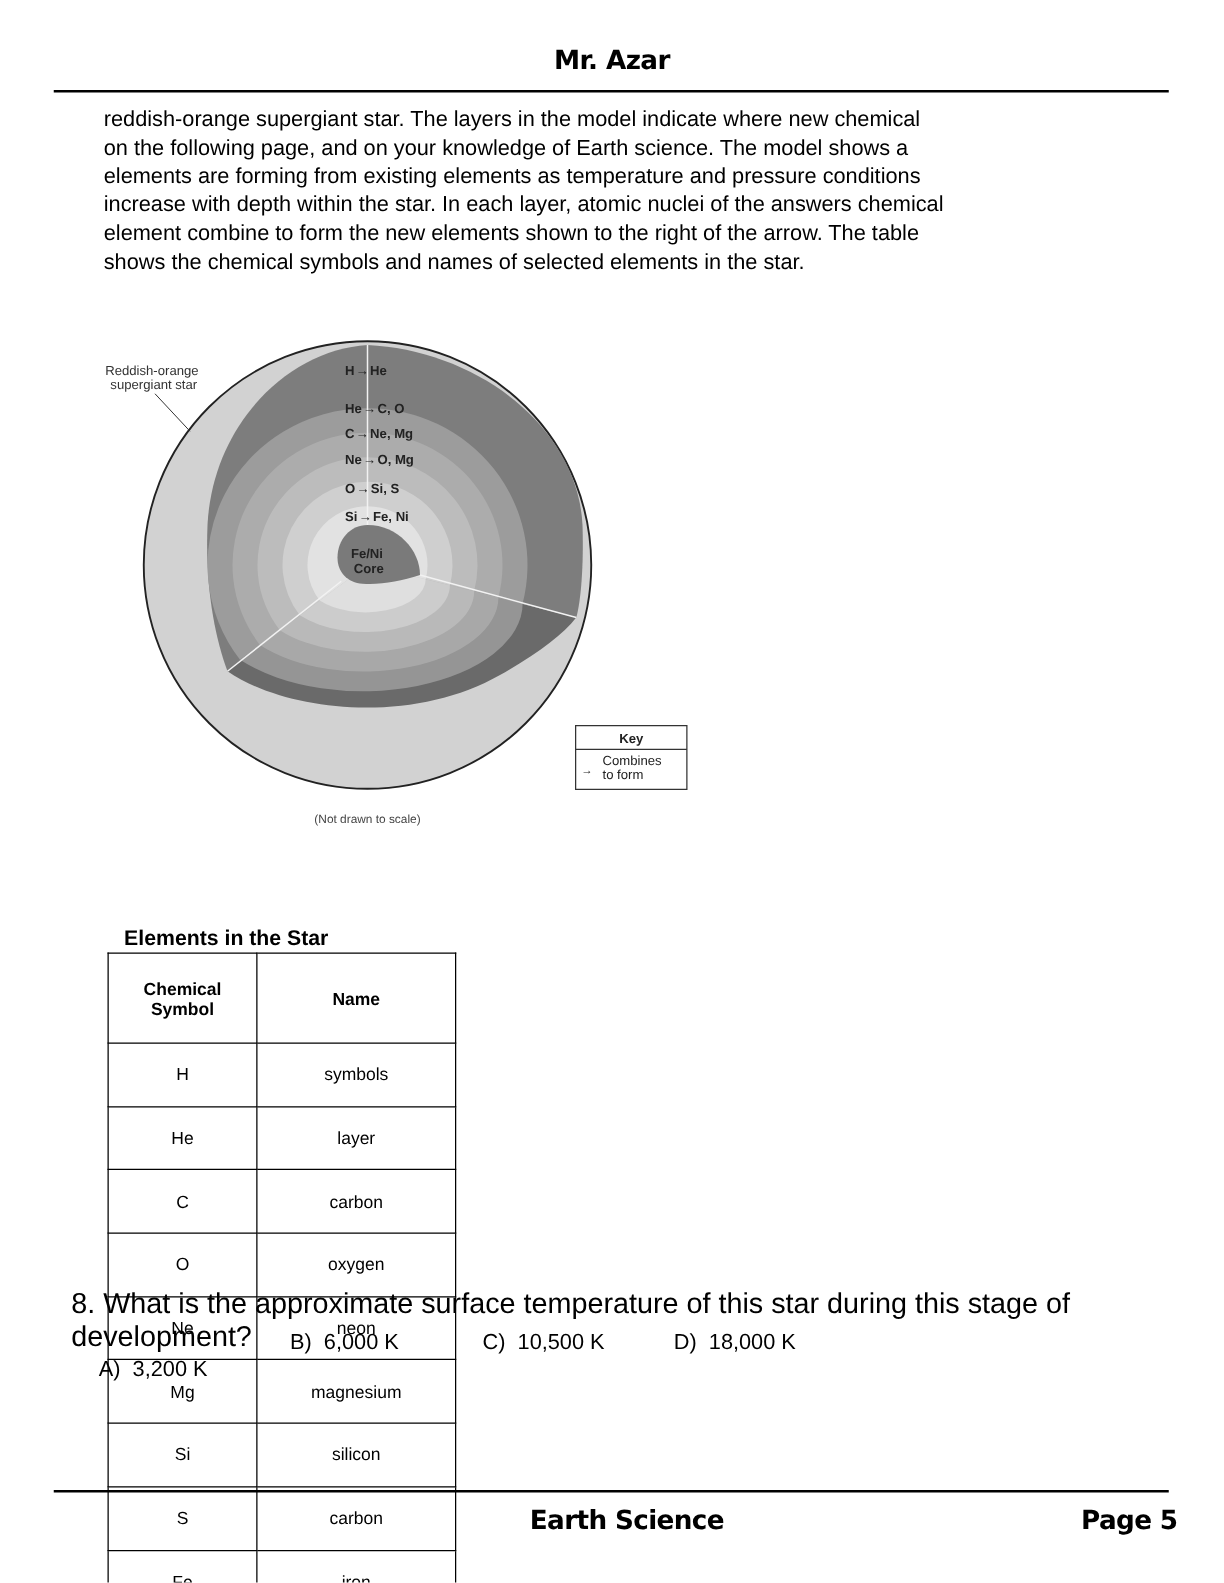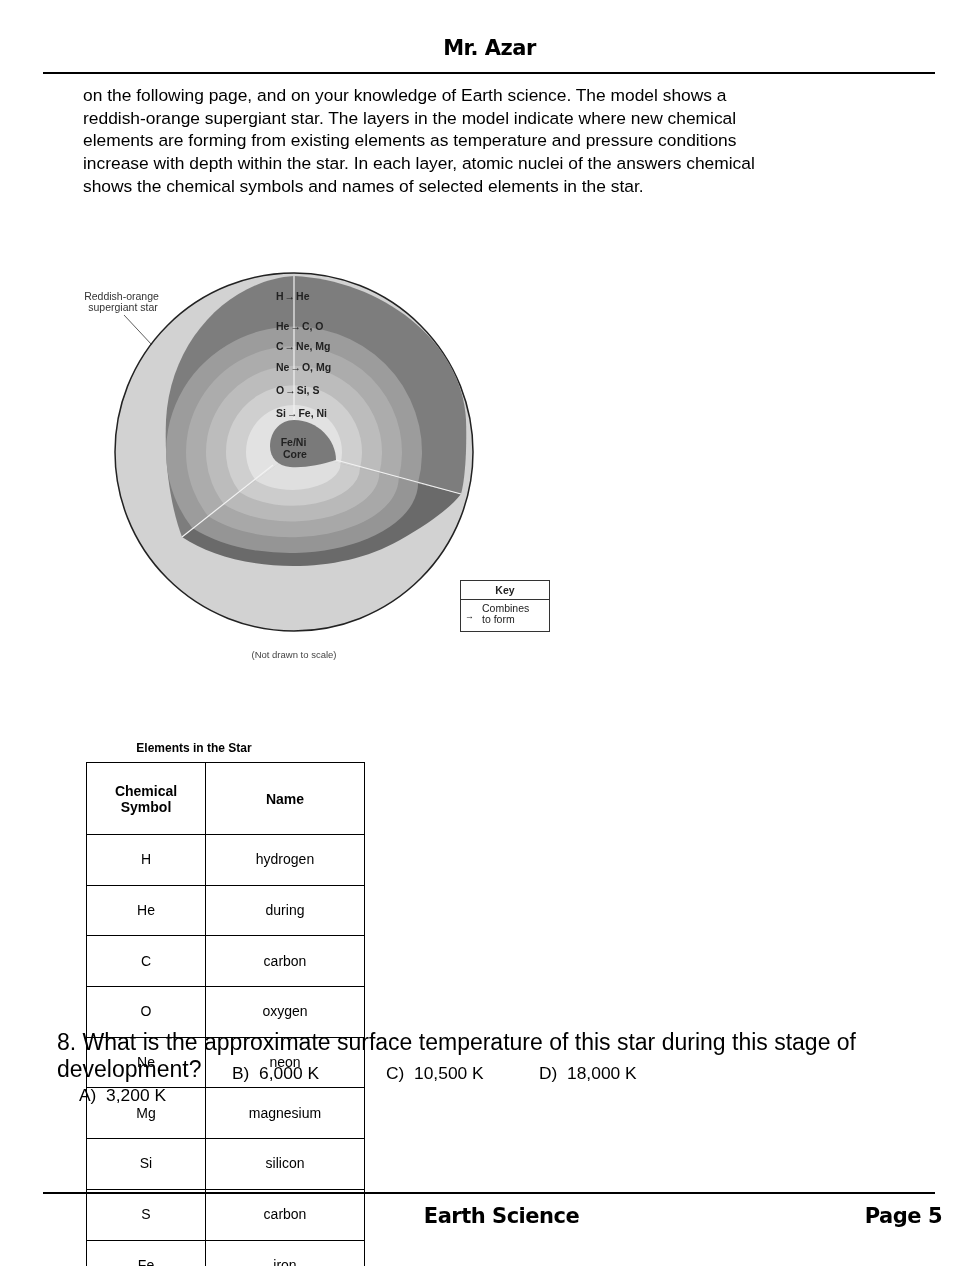--- a/index.html
+++ b/index.html
@@ -8,22 +8,22 @@
     .hdr-title { position: absolute; top: 36px; left: 0; width: 979px; text-align: center;
                  font-family: "DejaVu Sans", sans-serif; font-weight: bold; font-size: 21px;
                  letter-spacing: -0.5px; }
     .rule { position: absolute; left: 43px; width: 892px; height: 2px; background: #000; }
     .rule.top { top: 72px; }
     .rule.bottom { top: 1192px; }
     .intro { position: absolute; top: 84px; left: 83px; width: 790px; font-size: 17.4px; line-height: 22.7px; }
     .intro p { margin: 0; }
     .diagram { position: absolute; left: 0; top: 0; }
     .diagram text { font-family: "Liberation Sans", sans-serif; }
-    .tbl-title { position: absolute; top: 741px; left: 84px; width: 220px; text-align: center;
-                 font-weight: bold; font-size: 12px; }
+    .tbl-title { position: absolute; top: 741px; left: 71px; width: 220px; text-align: center;
+                 font-weight: bold; font-size: 17px; }
     table.elements { position: absolute; top: 762px; left: 86px; border-collapse: collapse;
                      font-size: 14px; }
     table.elements th, table.elements td { border: 1.5px solid #000; text-align: center; padding: 15px; }
     table.elements th { font-weight: bold; font-size: 14px; height: 41px; line-height: 16px; }
     table.elements td { height: 19.7px; line-height: 19px; }
     table.elements .c1 { width: 88px; }
     table.elements .c2 { width: 128px; }
     .question { position: absolute; top: 1029px; left: 57px; font-size: 23px; }
     .choices { position: absolute; top: 1063px; left: 79px; font-size: 17.4px; }
     .choice { position: absolute; white-space: nowrap; top: 0; }
@@ -32,24 +32,25 @@
     .ftr.center { left: 0; width: 979px; text-align: center; }
     .ftr.right { right: 37px; }
   </style>
 </head>
 <body>
 
 <div class="hdr-title">Mr. Azar</div>
 <div class="rule top"></div>
 
 <div class="intro">
+  <p>reddish-orange supergiant star. The layers in the model indicate where new chemical</p>
   <p>on the following page, and on your knowledge of Earth science. The model shows a</p>
-  <p>reddish-orange supergiant star. The layers in the model indicate where new chemical</p>
   <p>elements are forming from existing elements as temperature and pressure conditions</p>
   <p>increase with depth within the star. In each layer, atomic nuclei of the answers chemical</p>
+  <p>element combine to form the new elements shown to the right of the arrow. The table</p>
   <p>shows the chemical symbols and names of selected elements in the star.</p>
 </div>
 
 <svg class="diagram" width="979" height="700" viewBox="0 0 979 700">
   <defs>
     <clipPath id="cutaway">
 
       <path d="M294,452 L294,272 A180,180 0 0 1 465,495 L294,452 Z M294,452 L465,495 A180,180 0 0 1 180,539 Z M294,452 L180,539 A180,180 0 0 1 294,272 Z"></path>
     </clipPath>
   </defs>
@@ -121,25 +122,25 @@
 <table class="elements">
   <thead>
     <tr>
       <th class="c1"><span style="display:inline-block;width:70px;">Chemical Symbol</span></th>
       <th class="c2">Name</th>
     </tr>
   </thead>
   <tbody id="tbody">
       <tr>
         <td class="c1">H</td>
-        <td class="c2">hydrogen</td>
+        <td class="c2">symbols</td>
       </tr>
       <tr>
         <td class="c1">He</td>
-        <td class="c2">during</td>
+        <td class="c2">layer</td>
       </tr>
       <tr>
         <td class="c1">C</td>
         <td class="c2">carbon</td>
       </tr>
       <tr>
         <td class="c1">O</td>
         <td class="c2">oxygen</td>
       </tr>
       <tr>

